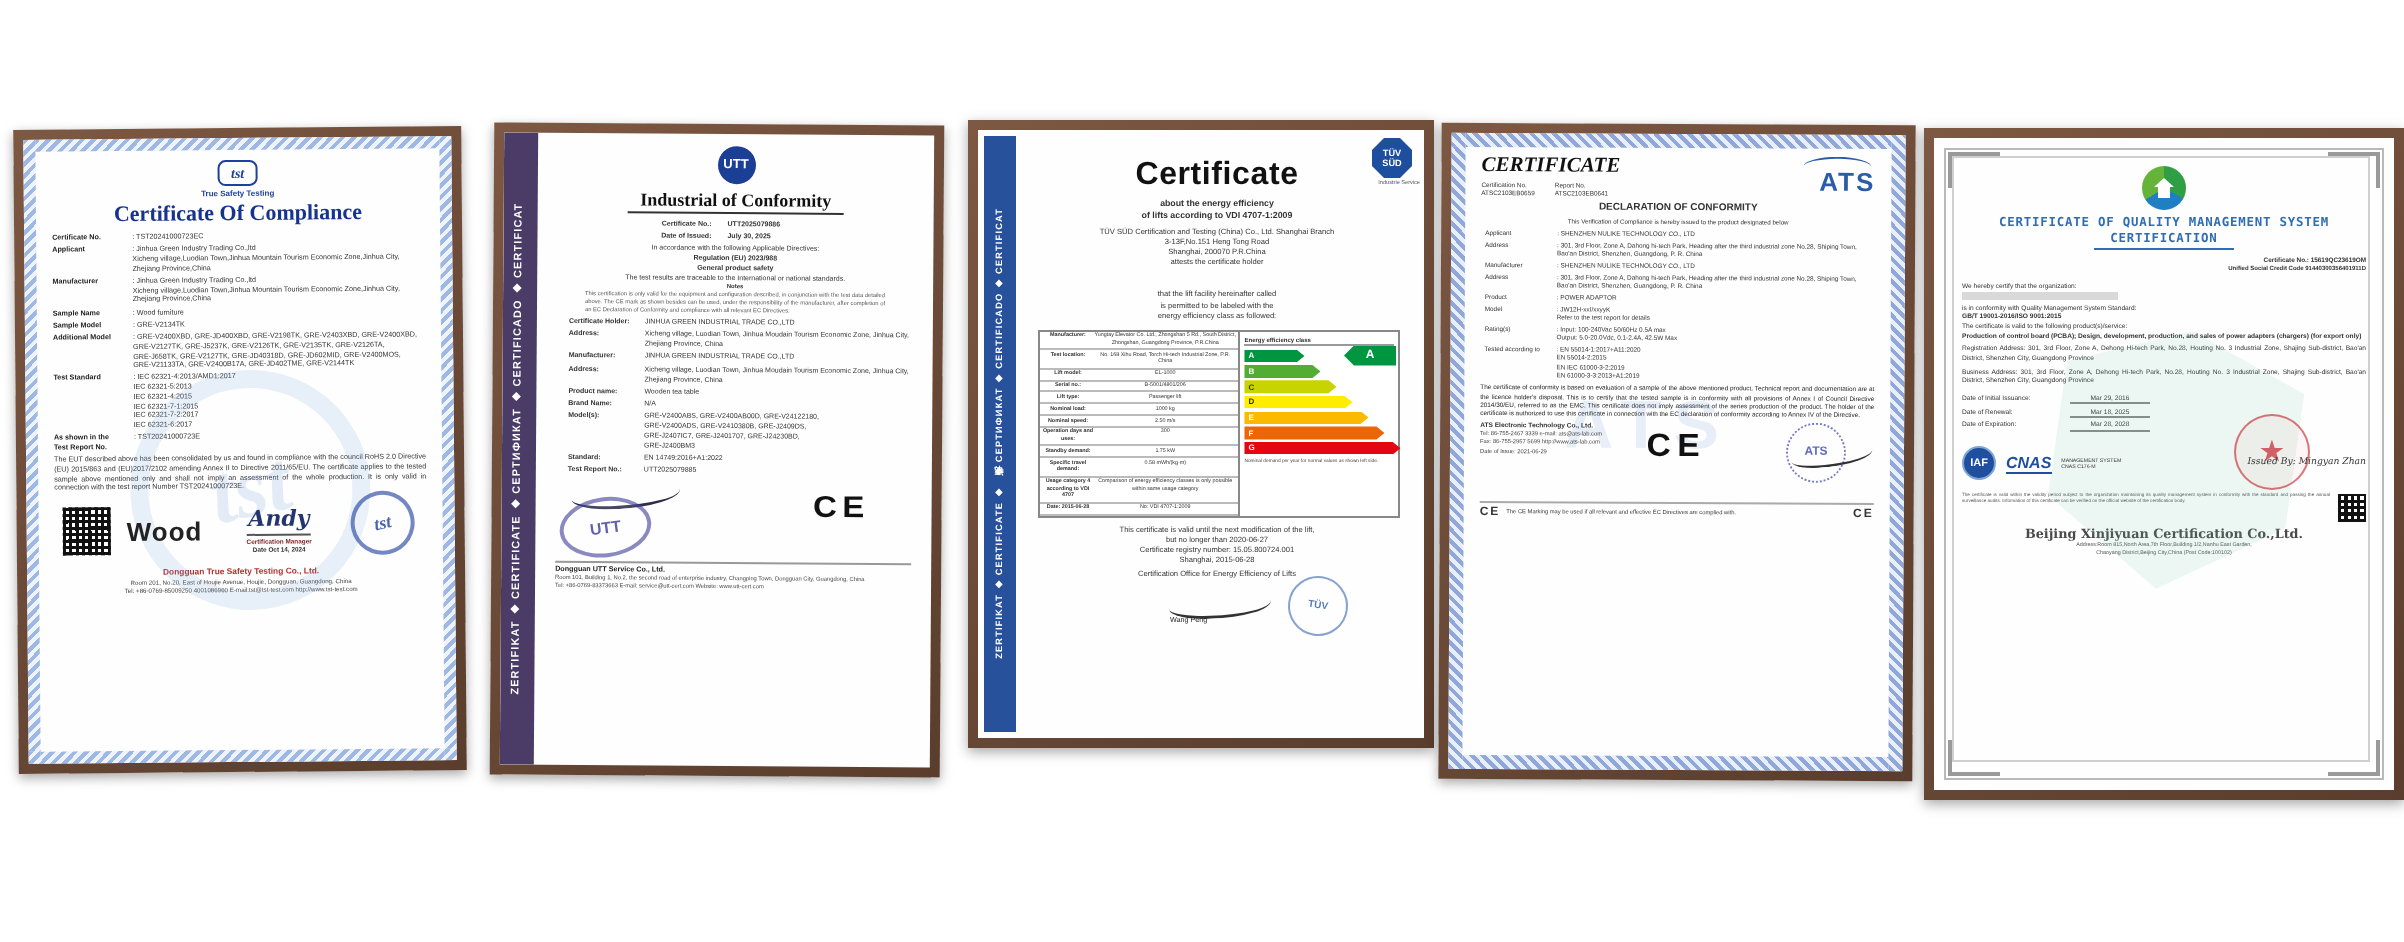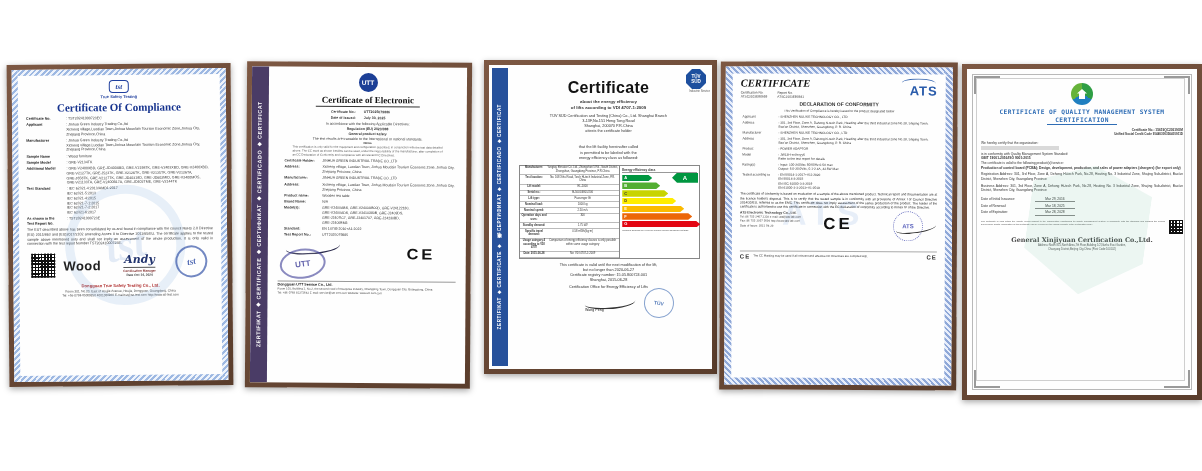--- a/index.html
+++ b/index.html
@@ -268,21 +268,21 @@
     </div>
   </div>
 
   <div class="cert" id="cert2">
     <div class="paper p2 ctr">
       <div class="band2">
         <span>ZERTIFIKAT ◆ CERTIFICATE ◆ СЕРТИФИКАТ ◆ CERTIFICADO ◆ CERTIFICAT</span>
       </div>
       <div class="c2body">
         <div class="logo2">UTT</div>
-        <div><span class="c2ttl">Certificate of Electronic</span></div>
+        <div><span class="c2ttl">Industrial of Conformity</span></div>
         <div>
 
         <div class="c2hrow">
             <span class="k">Certificate No.:</span>
             <span class="v">UTT2025079886</span>
           </div>
             <div class="c2hrow">
             <span class="k">Date of Issued:</span>
             <span class="v">July 30, 2025</span>
           </div>
@@ -577,23 +577,31 @@
         </div>
           <div class="c5drow">
           <span class="k">Date of Renewal:</span>
           <span class="v">Mar 18, 2025</span>
         </div>
           <div class="c5drow">
           <span class="k">Date of Expiration:</span>
           <span class="v">Mar 28, 2028</span>
         </div>
         </div>
+      <div class="c5logos">
+        <div class="iaf">IAF</div>
+        <div class="cnas">CNAS</div>
+        <div class="cnascap">MANAGEMENT SYSTEM
+CNAS C176-M</div>
+        <div class="stamp c5stamp">★</div>
+        <div class="c5sign">Issued By: Mingyan Zhan</div>
+      </div>
       <div class="c5fineRow">
         <div class="c5fine">The certificate is valid within the validity period subject to the organization maintaining its quality management system in conformity with the standard and passing the annual surveillance audits. Information of this certificate can be verified on the official website of the certification body.</div>
         <div class="c5qr qr"></div>
       </div>
-      <div class="c5co">General Xinjiyuan Certification Co.,Ltd.</div>
+      <div class="c5co">Beijing Xinjiyuan Certification Co.,Ltd.</div>
       <div class="c5ad">Address:Room 815,North Area,7th Floor,Building 1/2,Nanhu East Garden,</div>
       <div class="c5ad">Chaoyang District,Beijing City,China (Post Code:100102)</div>
     </div>
   </div>
 
 </div>
 
 </body></html>

